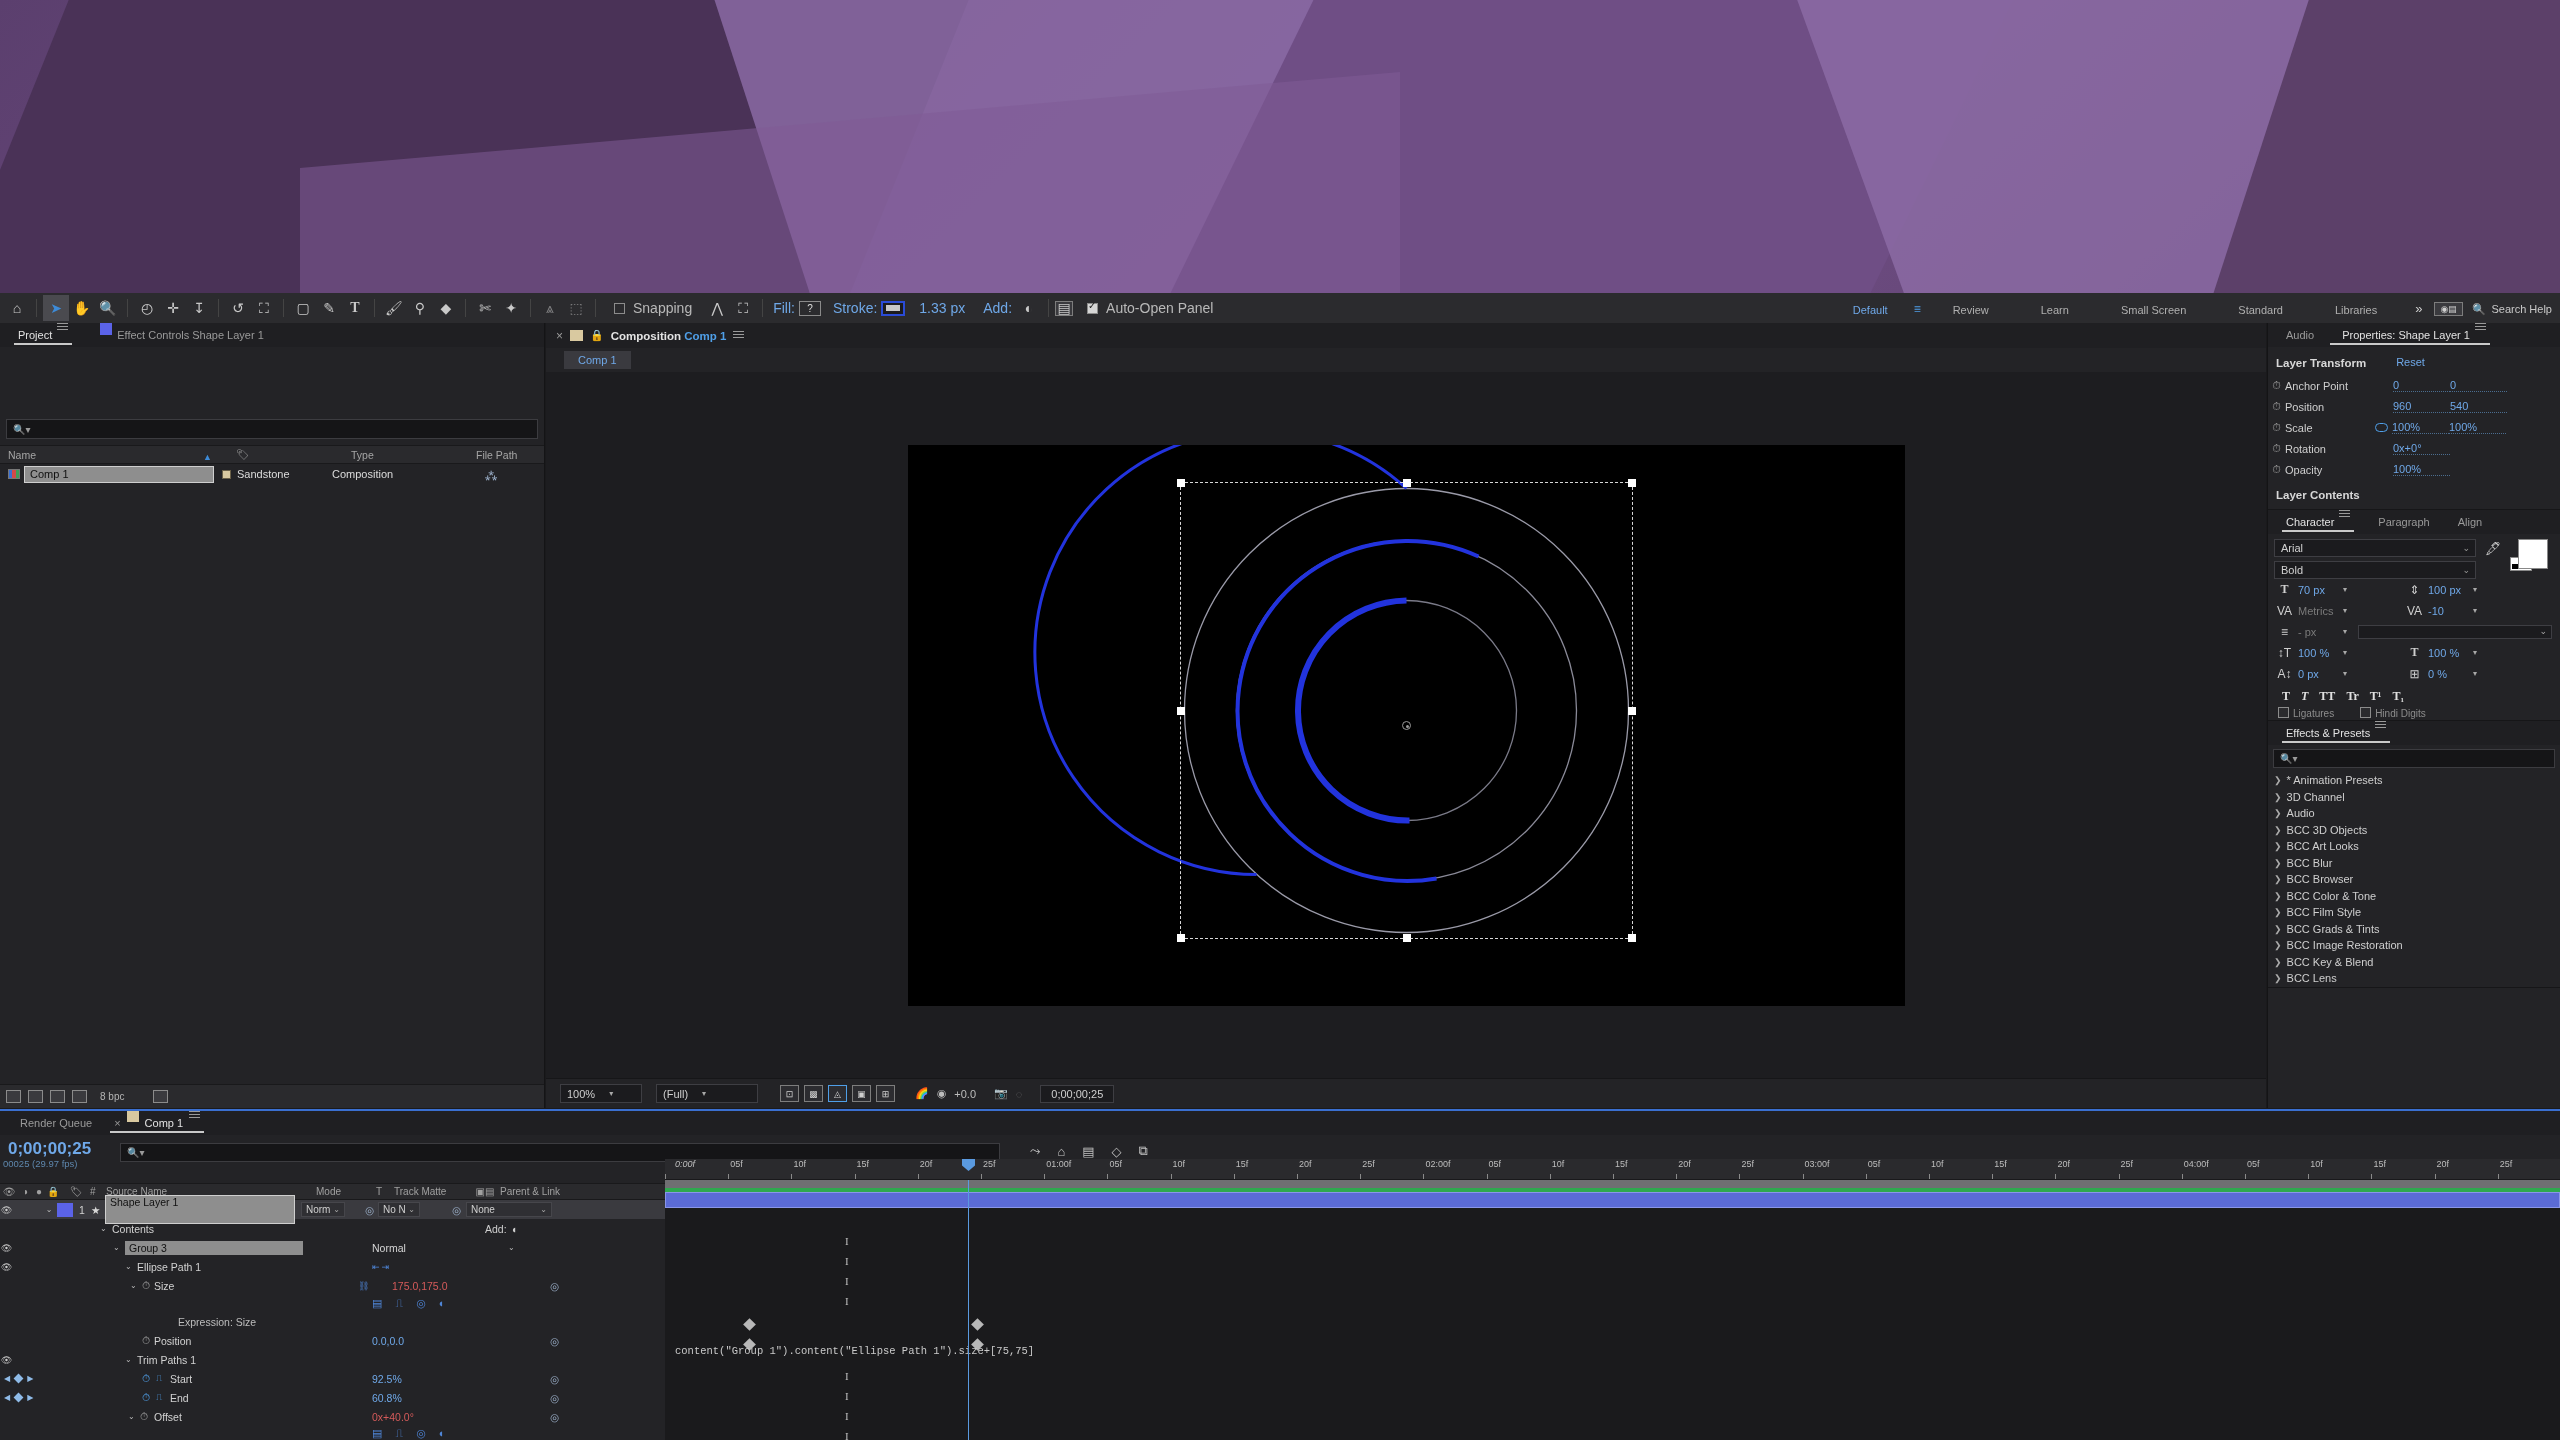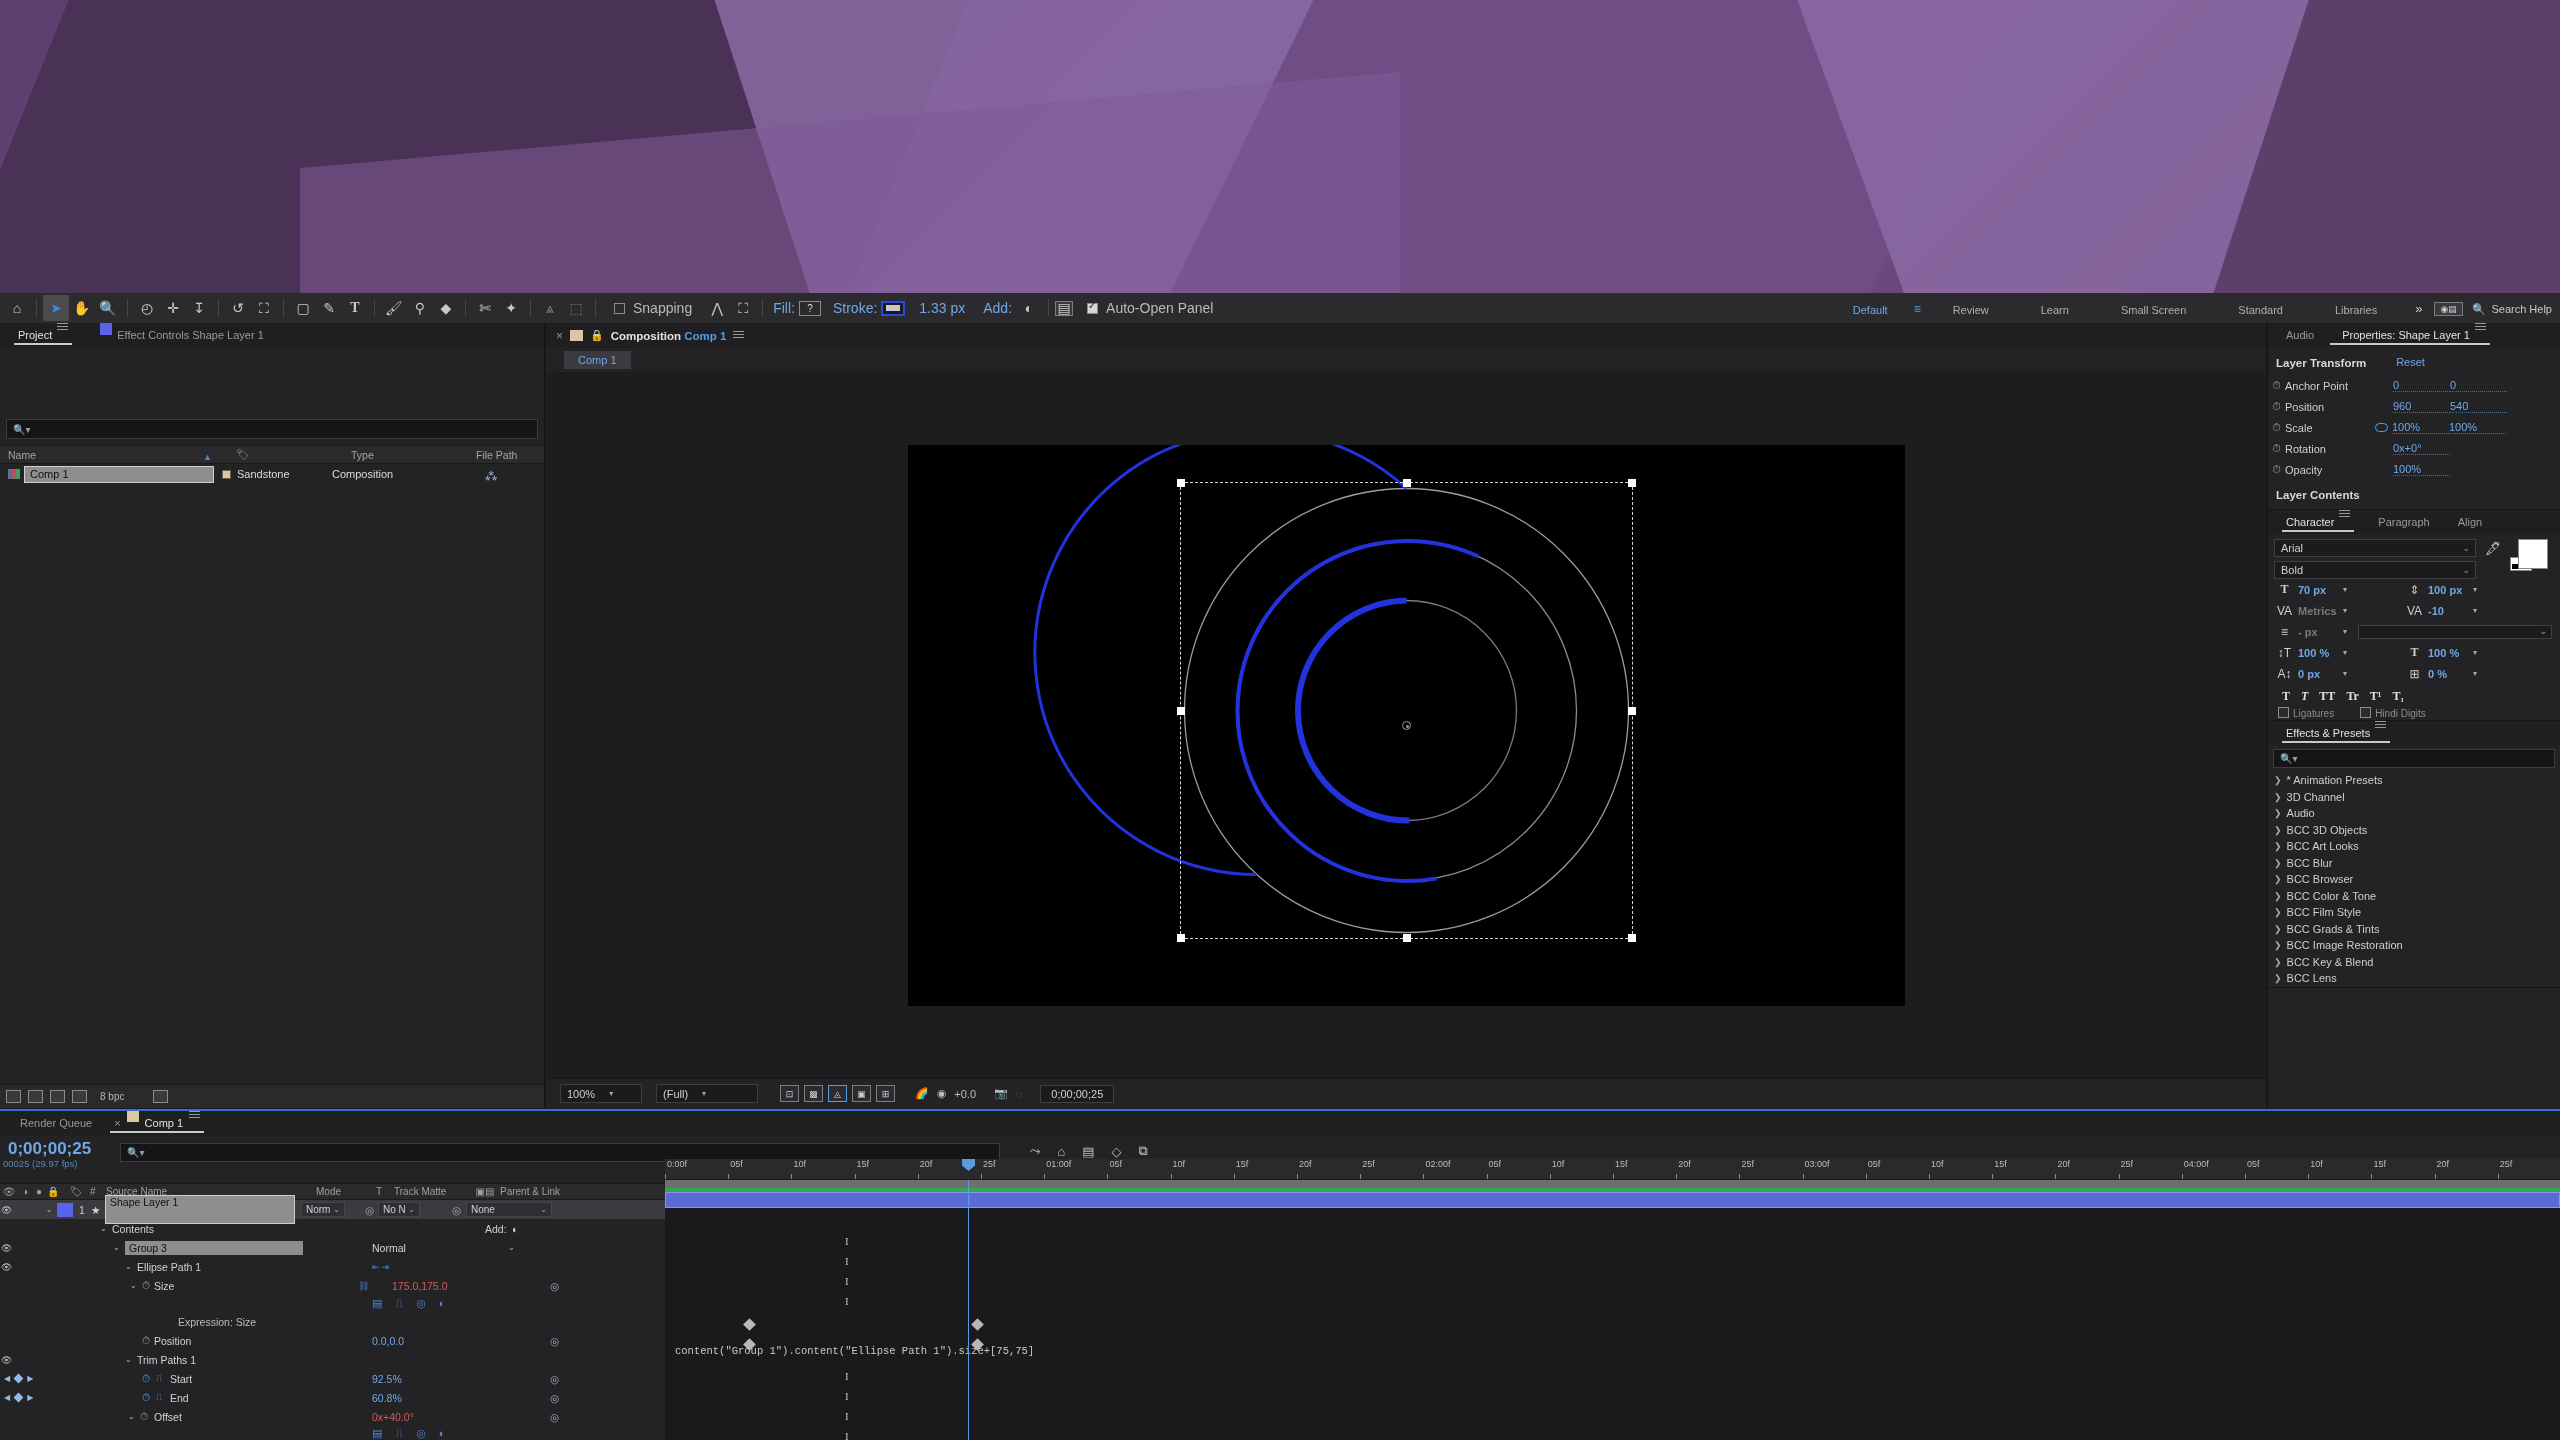--- a/index.html
+++ b/index.html
@@ -107,21 +107,21 @@
   .prop-name { color:#cfcfcf; width:108px; }
   .prop-val { color:#6fa8e8; width:57px; border-bottom:1px dotted #4b6d8f; }
   .sec-title { font-size:11.5px; font-weight:bold; color:#d8d8d8; padding:6px 0 4px 8px;}
   .reset { color:#6fa8e8; font-size:11px; }
   .link-ico { display:inline-block; width:13px; height:9px; border:1.5px solid #4f9fe8; border-radius:5px; margin-right:4px; }
 
   .char-font { background:#1b1b1e; border:1px solid #3e3e43; height:18px; font-size:11px; color:#d2d2d2; display:flex; align-items:center; padding-left:6px; justify-content:space-between;}
   .char-font span.c { color:#9a9a9a; padding-right:5px; font-size:9px; }
   .chline { display:flex; align-items:center; height:21px; font-size:11px; gap:3px; }
   .ch-ico { width:21px; text-align:center; color:#cfcfcf; font-size:12px; }
-  .ch-val { color:#6fa8e8; width:42px;font-weight:bold; }
+  .ch-val { color:#6fa8e8; width:42px; }
   .ch-val.dim { color:#7a7a7a; }
   .caret { color:#a8a8a8; font-size:8px; }
   .swatchbox { position:relative; width:44px; height:40px; }
   .sw-white { position:absolute; left:8px; top:0; width:30px; height:30px; background:#fff; border:1px solid #888; }
   .sw-black { position:absolute; left:0; top:18px; width:22px; height:14px; background:#fff; border:1px solid #888; }
   .sw-black i { position:absolute; left:1px; top:6px; right:1px; bottom:1px; background:#000; }
   .tstyle-row { display:flex; gap:11px; padding:5px 0 3px 14px; font-size:12px; color:#e0e0e0; font-family:"Liberation Serif",serif; font-weight:bold;}
   .fx-item { font-size:11px; color:#cfcfcf; height:16.5px; display:flex; align-items:center; gap:5px; padding-left:6px; }
   .fx-arrow { color:#aaa; font-size:9px; }
   .srch { height:19px; background:#151517; border:1px solid #3c3c40; margin:4px 5px; display:flex; align-items:center; padding-left:6px; }
@@ -737,21 +737,21 @@
         <span class="val-red" style="position:absolute;left:372px">0x+40.0°</span>
         <span style="position:absolute;left:550px;color:#9fb4cf">◎</span>
       </div>
 
       <div class="lay-row" style="height:15px">
         <span style="position:absolute;left:372px;color:#4f86d8;font-size:11px;letter-spacing:5px">▤ ⎍ ◎ ◐</span>
       </div>
     </div>
 
     <div class="tl-ruler" id="ruler">
-        <div class="tick" style="left: 2px;">0:00f</div>
+        <div class="tick" style="left: 10px; font-style: italic;">0:00f</div>
         <div class="tickline" style="left: 0px;"></div>
         <div class="tick" style="left: 65.2px;">05f</div>
         <div class="tickline" style="left: 63.2px;"></div>
         <div class="tick" style="left: 128.4px;">10f</div>
         <div class="tickline" style="left: 126.4px;"></div>
         <div class="tick" style="left: 191.6px;">15f</div>
         <div class="tickline" style="left: 189.6px;"></div>
         <div class="tick" style="left: 254.8px;">20f</div>
         <div class="tickline" style="left: 252.8px;"></div>
         <div class="tick" style="left: 318px;">25f</div>

